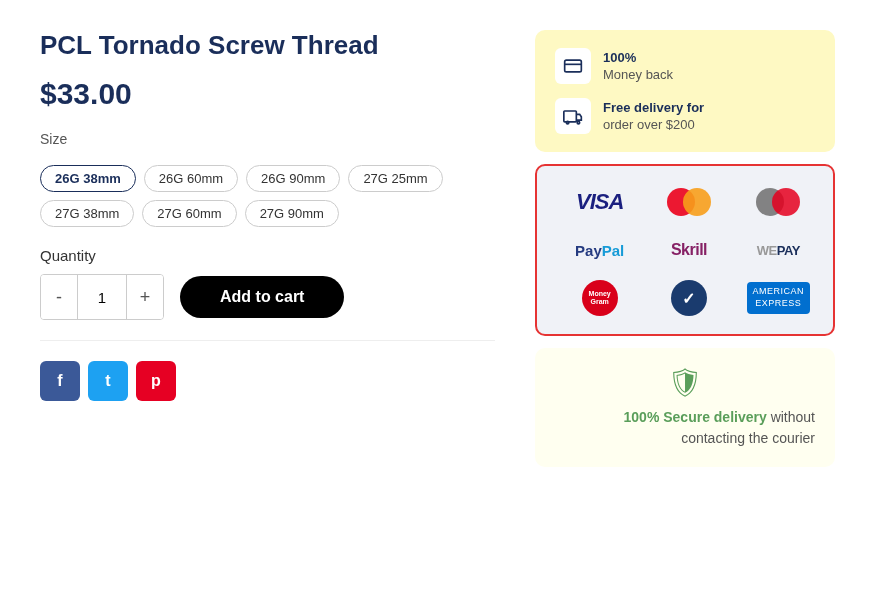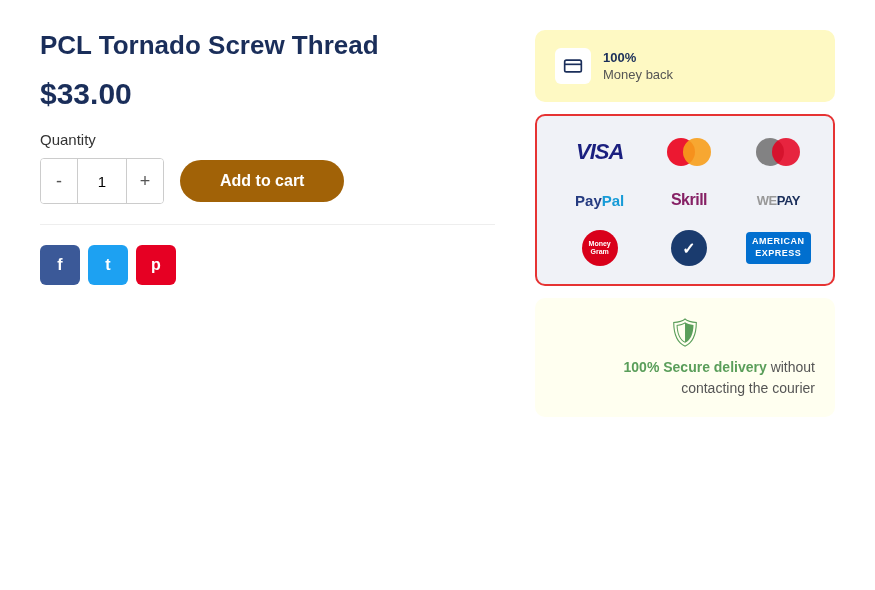--- a/index.html
+++ b/index.html
@@ -111,21 +111,21 @@
       width: 50px;
       height: 44px;
       text-align: center;
       font-size: 15px;
       border: none;
       outline: none;
       border-left: 1.5px solid #ccc;
       border-right: 1.5px solid #ccc;
     }
     .add-to-cart-btn {
-      background: #a16207;
+      background: #000000;
       color: #fff;
       border: none;
       border-radius: 25px;
       padding: 12px 40px;
       font-size: 16px;
       font-weight: 600;
       cursor: pointer;
       transition: background 0.2s;
     }
     .divider {
@@ -244,21 +244,21 @@
     .mg-inner { font-size: 7px; color: #fff; font-weight: 700; text-align: center; line-height: 1.2; }
     
     .logo-bluepay {
       width: 36px; height: 36px; background: #1a3b6e; border-radius: 50%;
       display: flex; align-items: center; justify-content: center;
     }
     .bp-check { color: #fff; font-size: 16px; font-weight: 700; }
     
     .logo-amex {
       background: #016fcf; border-radius: 4px; padding: 4px 6px;
-      font-size: 9px; font-weight: 700; color: #fff; letter-spacing: 0.5px;
+      font-size: 9px; font-weight: 400; color: #fff; letter-spacing: 0.5px;
       text-align: center; line-height: 1.3;
     }
 
     .secure-box {
       background: #fffff0;
       border-radius: 10px;
       padding: 18px 20px;
       text-align: center;
     }
     .secure-icon { color: #5a9e5a; font-size: 28px; margin-bottom: 8px; }
@@ -267,20 +267,32 @@
   </style>
 </head>
 <body>
 
 <div class="page-container">
 
   <div class="left-panel">
     <h1 class="product-title">PCL Tornado Screw Thread</h1>
     <div class="product-price">$33.00</div>
 
+    <div class="size-section">
+      <span class="size-label">Size</span>
+      <div class="size-options">
+        <button class="size-option selected">26G 38mm</button>
+        <button class="size-option">26G 60mm</button>
+        <button class="size-option">26G 90mm</button>
+        <button class="size-option">27G 25mm</button>
+        <button class="size-option">27G 38mm</button>
+        <button class="size-option">27G 60mm</button>
+        <button class="size-option">27G 90mm</button>
+      </div>
+    </div>
 
     <div class="quantity-section">
       <div class="quantity-label">Quantity</div>
       <div class="quantity-row">
         <div class="quantity-control">
           <button class="qty-btn">-</button>
           <input class="qty-value" type="text" value="1" readonly="" style="">
           <button class="qty-btn">+</button>
         </div>
         <button class="add-to-cart-btn">Add to cart</button>
@@ -310,20 +322,34 @@
           <svg viewBox="0 0 24 24" fill="none" stroke="#1a2e5a" stroke-width="2">
             <rect x="2" y="5" width="20" height="14" rx="2"></rect>
             <path d="M2 10h20"></path>
           </svg>
         </div>
         <div class="info-text">
           <strong>100%</strong>
           <span>Money back</span>
         </div>
       </div>
+      <div class="info-item">
+        <div class="info-icon">
+          <svg viewBox="0 0 24 24" fill="none" stroke="#1a2e5a" stroke-width="2">
+            <rect x="1" y="6" width="15" height="13" rx="1"></rect>
+            <path d="M16 10h4l2 3v4h-6"></path>
+            <circle cx="5.5" cy="20" r="1.5"></circle>
+            <circle cx="18.5" cy="20" r="1.5"></circle>
+          </svg>
+        </div>
+        <div class="info-text">
+          <strong>Free delivery for</strong>
+          <span>order over $200</span>
+        </div>
+      </div>
     </div>
 
     <div class="payment-box">
       <div class="payment-grid">
 
         <div class="payment-logo">
           <span class="logo-visa">VISA</span>
         </div>
 
         <div class="payment-logo">

